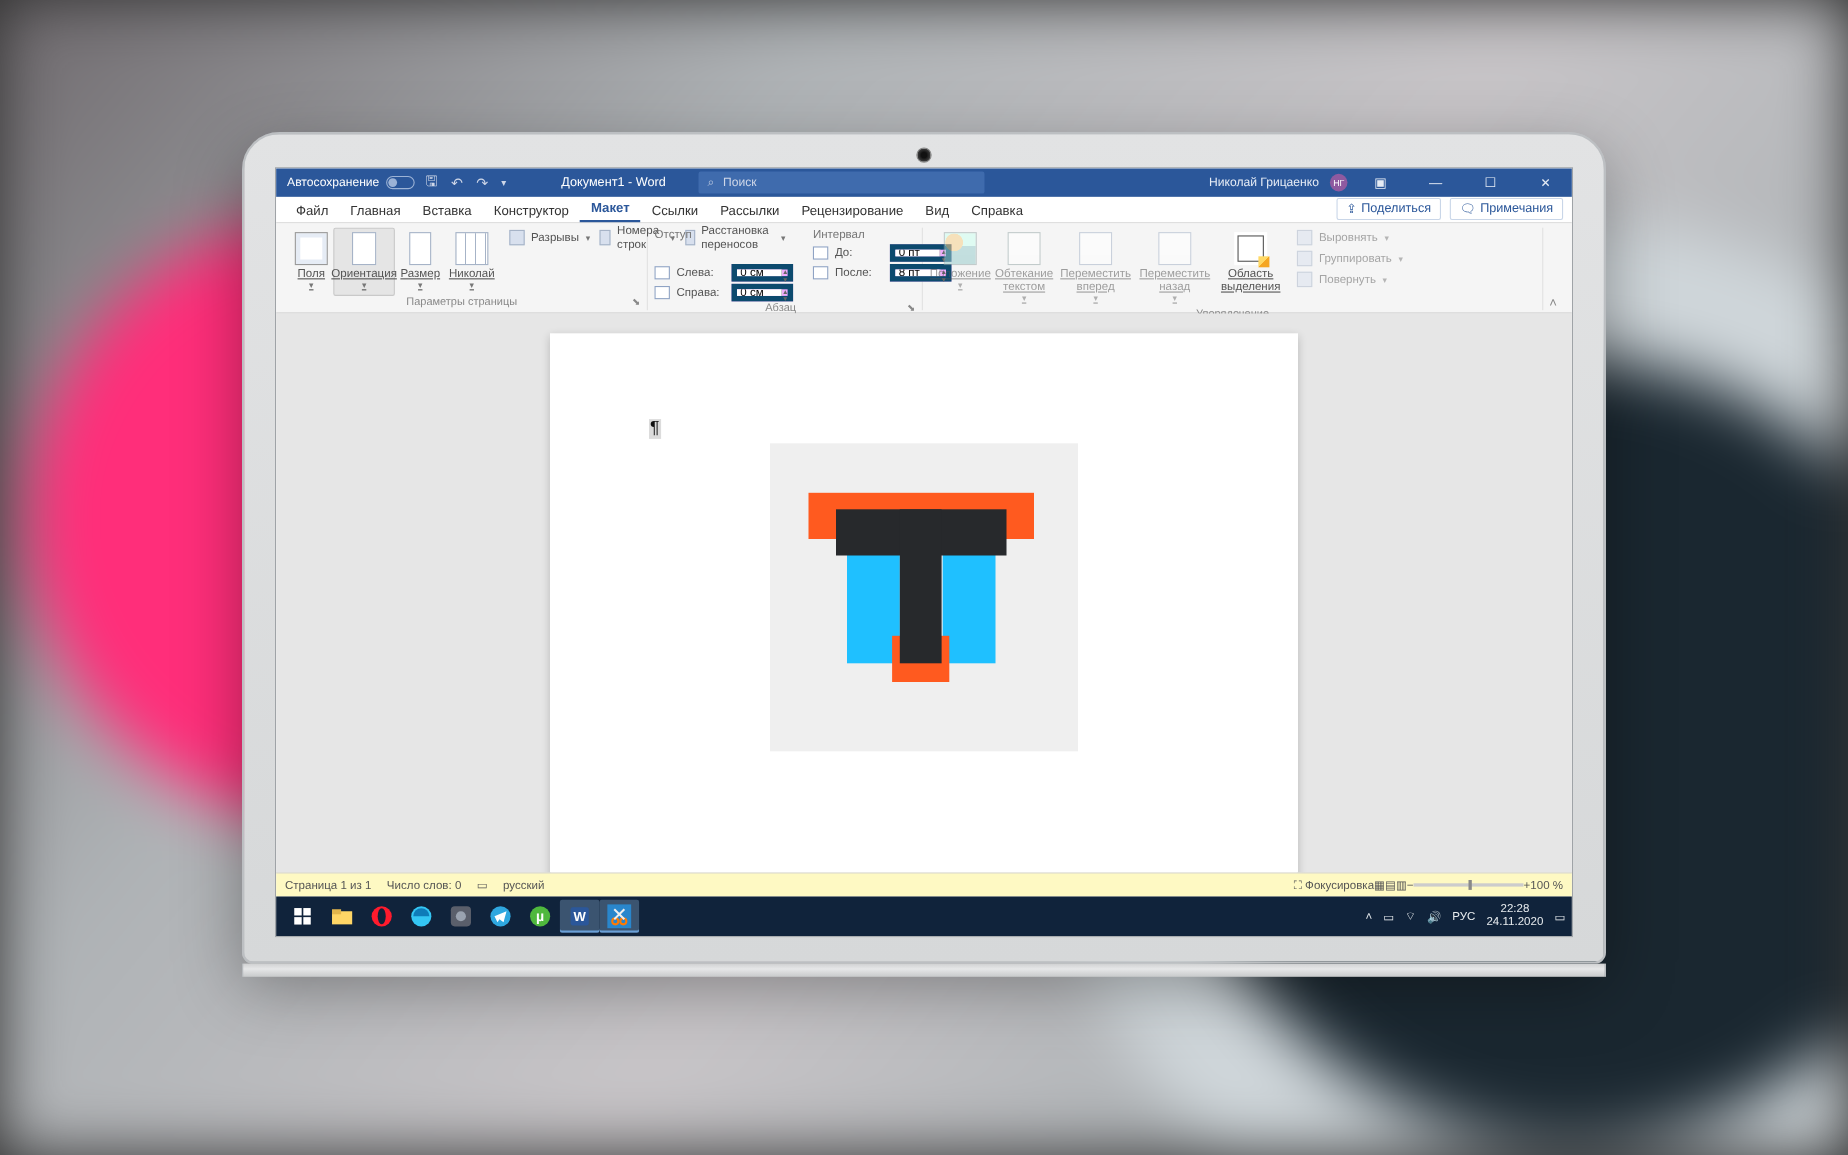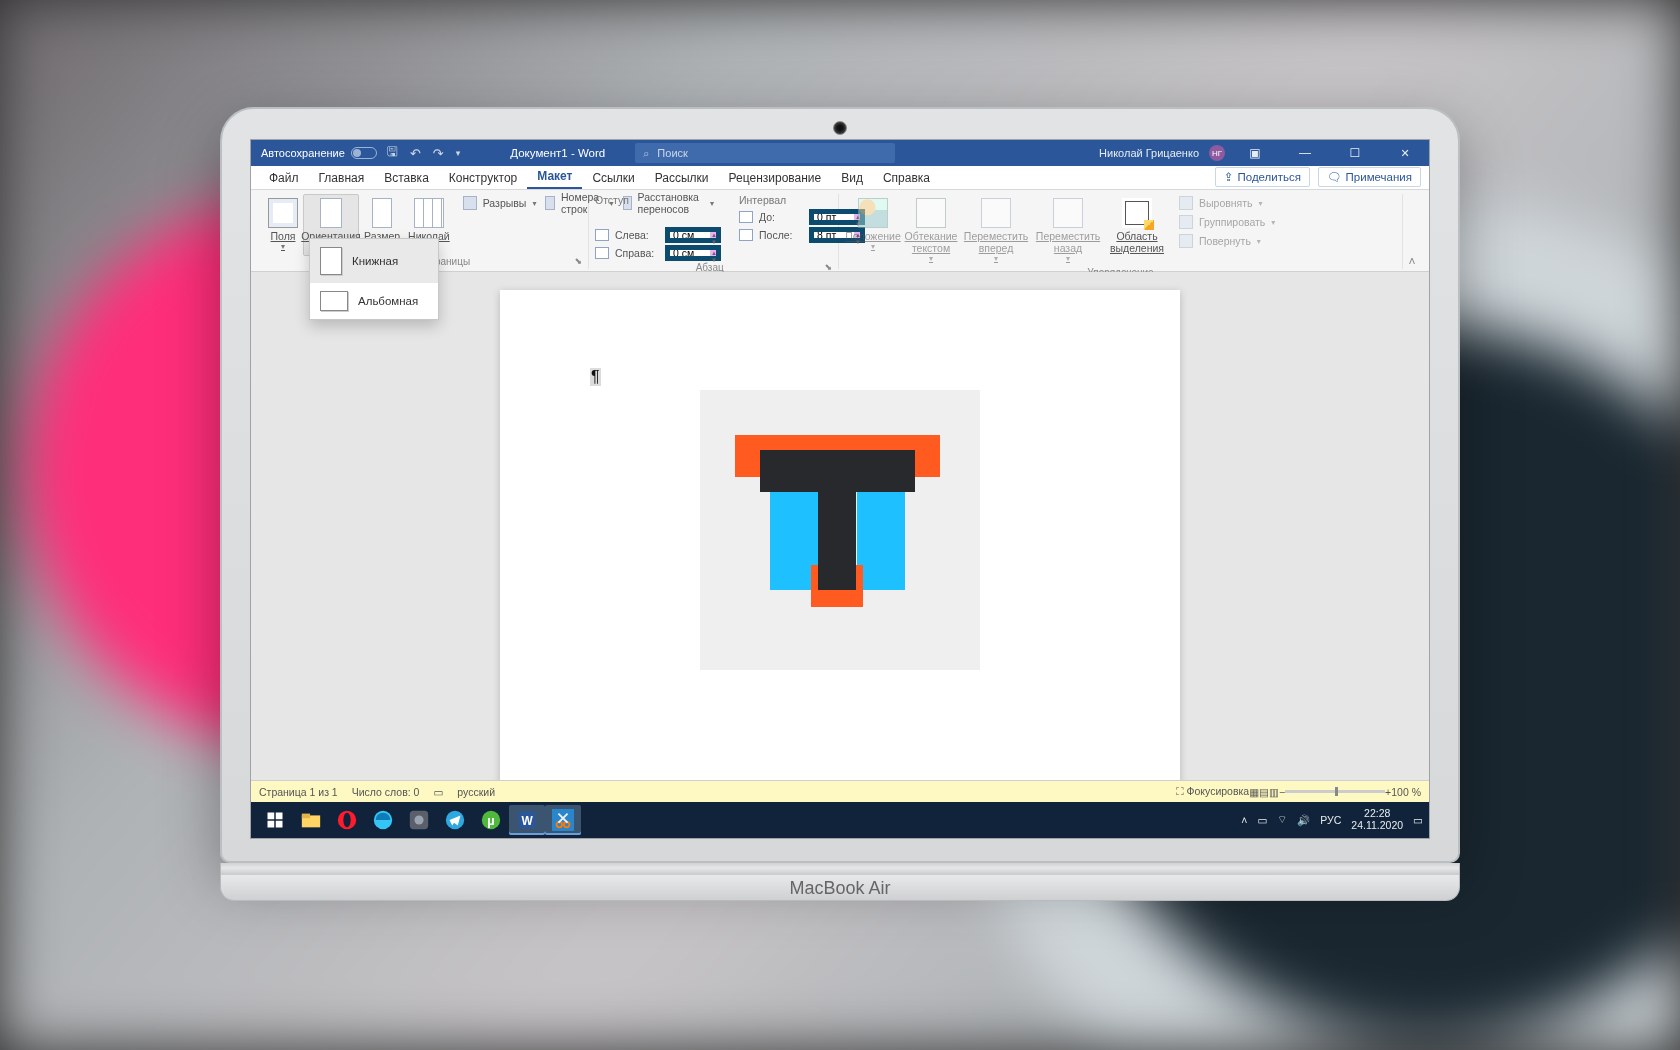--- a/index.html
+++ b/index.html
@@ -348,30 +348,20 @@
                     <span>Повернуть</span>
                     <span class="drop">▾</span>
                   </div>
               </div>
             </div>
             <div class="ribbon-caption">Упорядочение</div>
           </div>
           <div style="width:18px;display:flex;align-items:flex-end;justify-content:center;color:#888;">˄</div>
         </div>
 
-        <div class="dropdown">
-          <div class="dd-item hover">
-            <div class="dd-ic"></div>
-            <span>Книжная</span>
-          </div>
-          <div class="dd-item">
-            <div class="dd-ic land"></div>
-            <span>Альбомная</span>
-          </div>
-        </div>
 
         <div class="canvas-wrap">
           <div class="page">
             <span class="pilcrow">¶</span>
             <div class="logo-box">
               <div class="t-orange"></div>
               <div class="t-cyan-l"></div>
               <div class="t-cyan-r"></div>
               <div class="t-orange2"></div>
               <div class="t-black-h"></div>
@@ -467,14 +457,13 @@
               <div>24.11.2020</div>
             </div>
             <span>▭</span>
           </div>
         </div>
 
       </div>
     </div>
   </div>
   <div class="hinge"></div>
-  <div class="base">MacBook Air</div>
 </div>
 
 </body></html>

